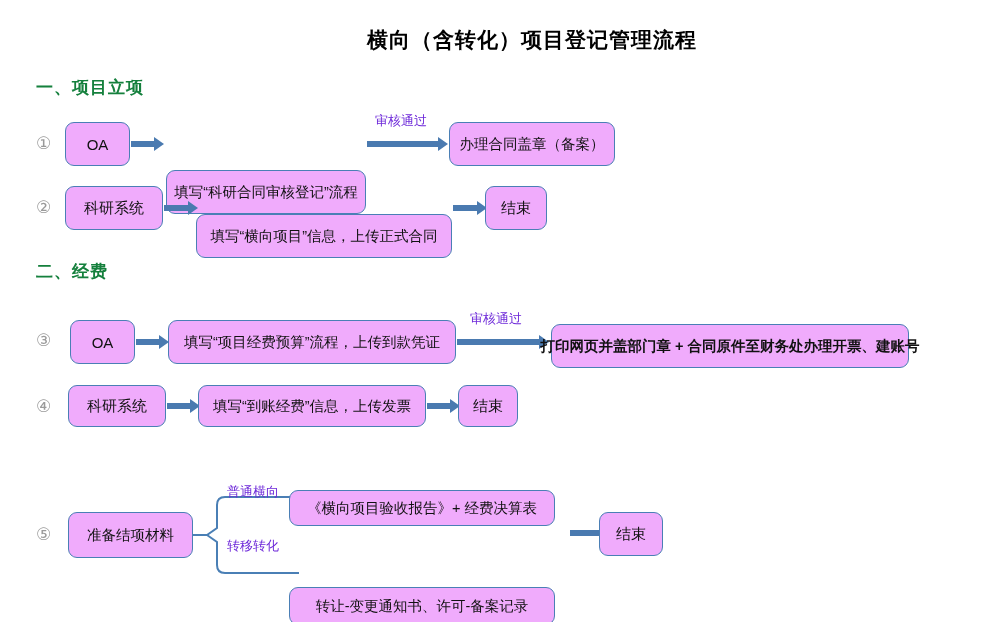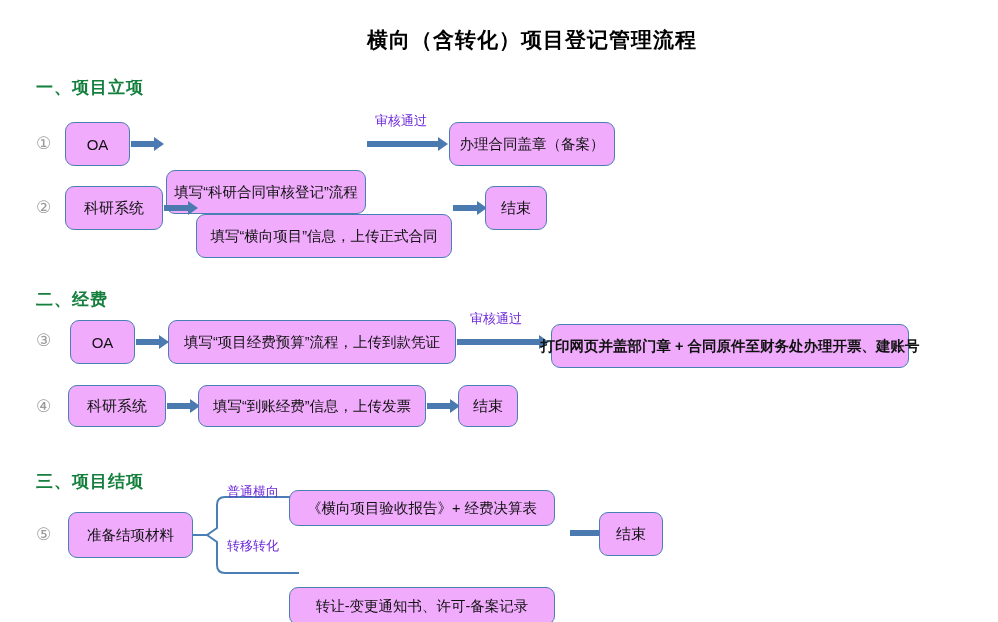--- a/index.html
+++ b/index.html
@@ -116,21 +116,21 @@
   <div class="node small" style="left:65px; top:186px; width:98px; height:44px;">科研系统</div>
 
   <div class="arrow" style="left:164px; top:205px; width:25px;"></div>
 
   <div class="node" style="left:196px; top:186px; width:256px; height:44px;margin-top:28px;">填写“横向项目”信息，上传正式合同</div>
 
   <div class="arrow" style="left:453px; top:205px; width:25px;"></div>
 
   <div class="node small" style="left:485px; top:186px; width:62px; height:44px;">结束</div>
 
-  <div class="section-head" style="left:36px; top:288px;">二、经费</div>
+  <div class="section-head" style="left:36px; top:260px;">二、经费</div>
 
   <div class="idx" style="left:36px; top:332px;">③</div>
 
   <div class="node small" style="left:70px; top:320px; width:65px; height:44px;">OA</div>
 
   <div class="arrow" style="left:136px; top:339px; width:24px;"></div>
 
   <div class="node" style="left:168px; top:320px; width:288px; height:44px;">填写“项目经费预算”流程，上传到款凭证</div>
 
   <div class="edge-label" style="left:470px; top:310px;">审核通过</div>
@@ -144,21 +144,20 @@
   <div class="node small" style="left:68px; top:385px; width:98px; height:42px;">科研系统</div>
 
   <div class="arrow" style="left:167px; top:403px; width:24px;"></div>
 
   <div class="node" style="left:198px; top:385px; width:228px; height:42px;">填写“到账经费”信息，上传发票</div>
 
   <div class="arrow" style="left:427px; top:403px; width:24px;"></div>
 
   <div class="node small" style="left:458px; top:385px; width:60px; height:42px;">结束</div>
 
-  <div class="section-head" style="left:36px; top:470px;">三、项目结项</div>
 
   <div class="idx" style="left:36px; top:526px;">⑤</div>
 
   <div class="node" style="left:68px; top:512px; width:125px; height:46px;">准备结项材料</div>
 
   <svg class="branch-svg" style="left:193px; top:492px;" width="110" height="86">
     <path d="M0,43 L14,43 L24,36 L24,13 Q24,5 32,5 L106,5" fill="none" stroke="#4a7fb5" stroke-width="2"></path>
     <path d="M14,43 L24,50 L24,73 Q24,81 32,81 L106,81" fill="none" stroke="#4a7fb5" stroke-width="2"></path>
   </svg>
 

